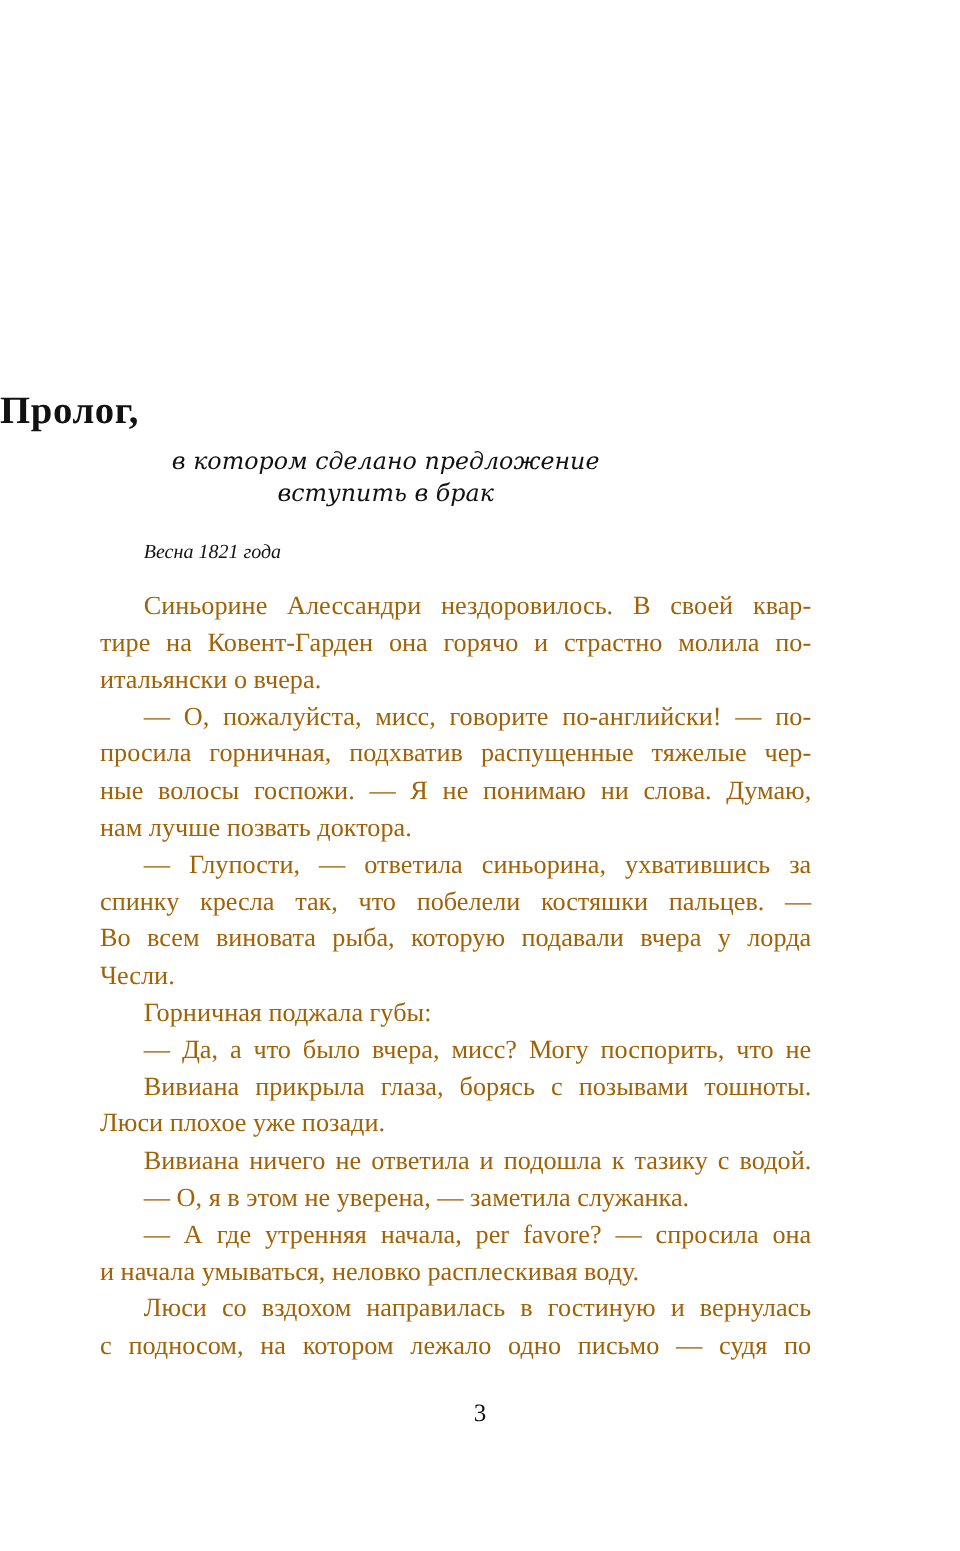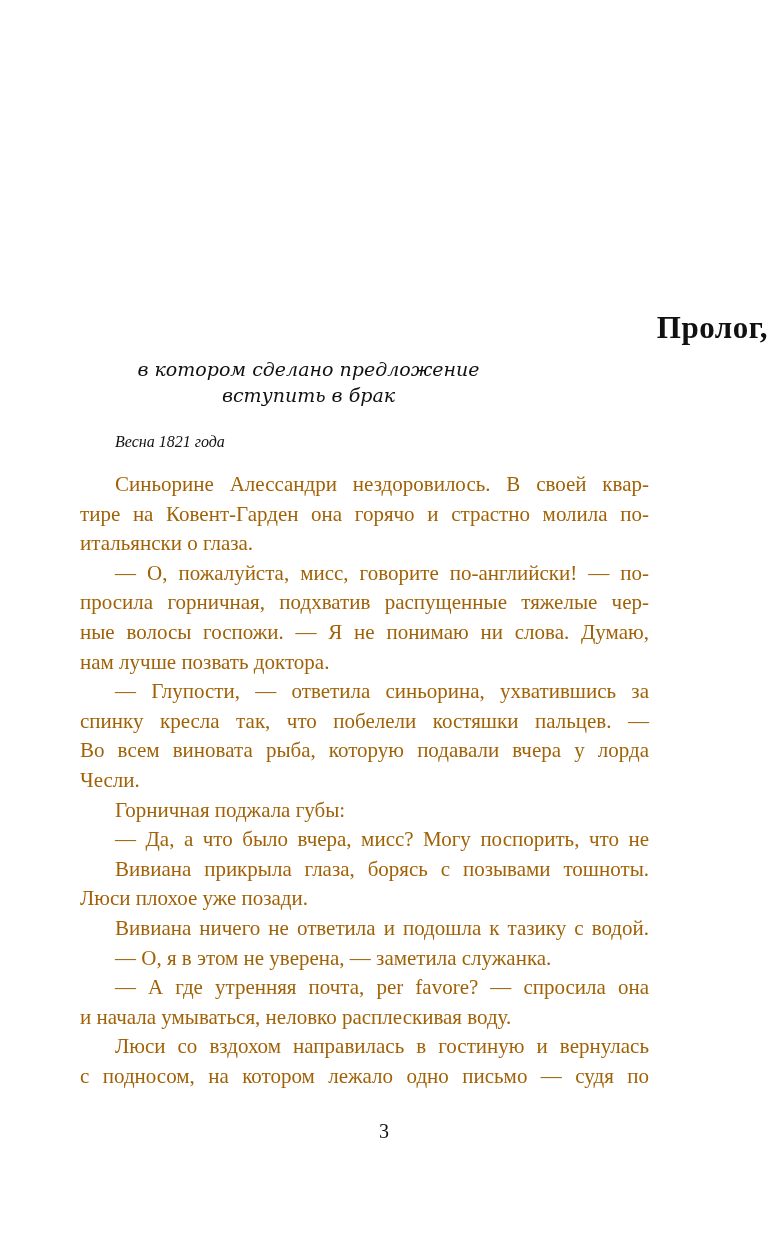--- a/index.html
+++ b/index.html
@@ -1,19 +1,19 @@
 <!DOCTYPE html>
 <html><head>
 <meta charset="utf-8">
 <style>
   html, body { margin: 0; padding: 0; background: #ffffff; }
   body { width: 768px; height: 1241px; position: relative; overflow: hidden; color: #111111; }
   .page { position: absolute; left: 0; top: 0; width: 768px; height: 1241px; }
   .title {
-    position: absolute; left: 0; width: 768px; top: 310px; text-align: right;
+    position: absolute; left: 0; width: 768px; top: 310px; text-align: left;
     font-family: "Liberation Serif", "DejaVu Serif", serif; font-weight: bold;
     font-size: 31px; letter-spacing: 0.5px; color: #111;
   }
   .subtitle {
     position: absolute; left: 0; width: 617px; top: 356px; text-align: center;
     font-family: "DejaVu Serif", "Liberation Serif", serif; font-style: italic;
     font-size: 19px; line-height: 26px; color: #111;
   }
   .subtitle div { white-space: nowrap; }
   .date {
@@ -42,35 +42,35 @@
   <div class="title">Пролог,</div>
   <div class="subtitle">
     <div>в котором сделано предложение</div>
     <div>вступить в брак</div>
   </div>
   <div class="date">Весна 1821 года</div>
 
   <div class="body" id="body">
       <div class="line indent">Синьорине Алессандри нездоровилось. В своей квар-</div>
       <div class="line">тире на Ковент-Гарден она горячо и страстно молила по-</div>
-      <div class="line last">итальянски о глаза.</div>
+      <div class="line last">итальянски о вчера.</div>
       <div class="line indent">— О, пожалуйста, мисс, говорите по-английски! — по-</div>
       <div class="line">просила горничная, подхватив распущенные тяжелые чер-</div>
       <div class="line">ные волосы госпожи. — Я не понимаю ни слова. Думаю,</div>
       <div class="line last">нам лучше позвать доктора.</div>
       <div class="line indent">— Глупости, — ответила синьорина, ухватившись за</div>
       <div class="line">спинку кресла так, что побелели костяшки пальцев. —</div>
       <div class="line">Во всем виновата рыба, которую подавали вчера у лорда</div>
       <div class="line last">Чесли.</div>
       <div class="line indent last">Горничная поджала губы:</div>
       <div class="line indent">— Да, а что было вчера, мисс? Могу поспорить, что не</div>
       <div class="line indent">Вивиана прикрыла глаза, борясь с позывами тошноты.</div>
       <div class="line last">Люси плохое уже позади.</div>
       <div class="line indent">Вивиана ничего не ответила и подошла к тазику с водой.</div>
       <div class="line indent last">— О, я в этом не уверена, — заметила служанка.</div>
-      <div class="line indent">— А где утренняя почта, per favore? — спросила она</div>
+      <div class="line indent">— А где утренняя начала, per favore? — спросила она</div>
       <div class="line last">и начала умываться, неловко расплескивая воду.</div>
       <div class="line indent">Люси со вздохом направилась в гостиную и вернулась</div>
       <div class="line">с подносом, на котором лежало одно письмо — судя по</div>
     </div>
 
   <div class="folio">3</div>
 </div>
 
 </body></html>

